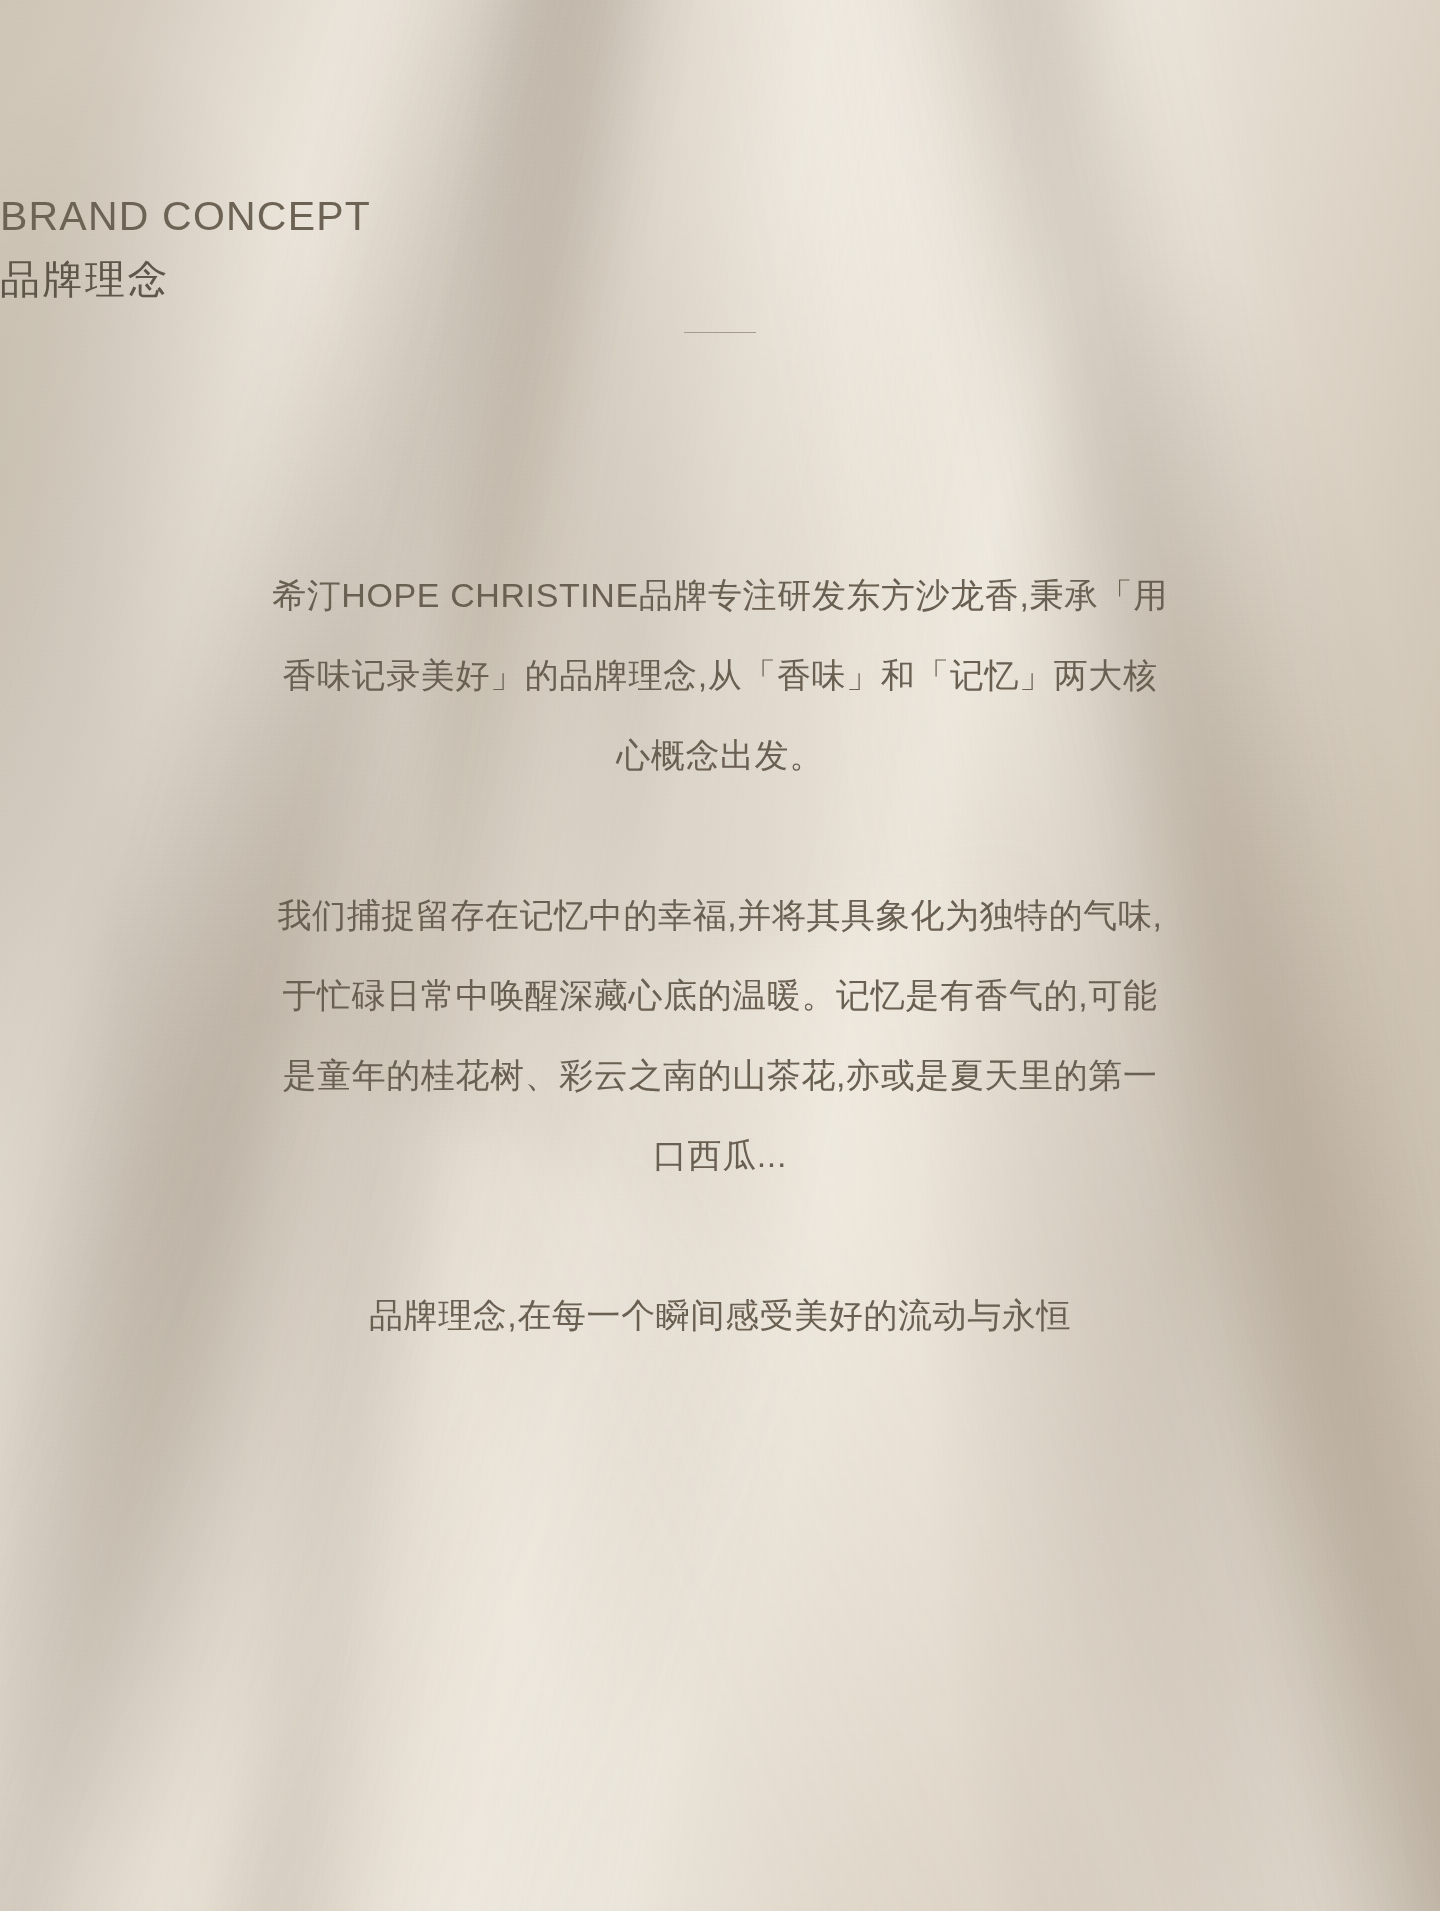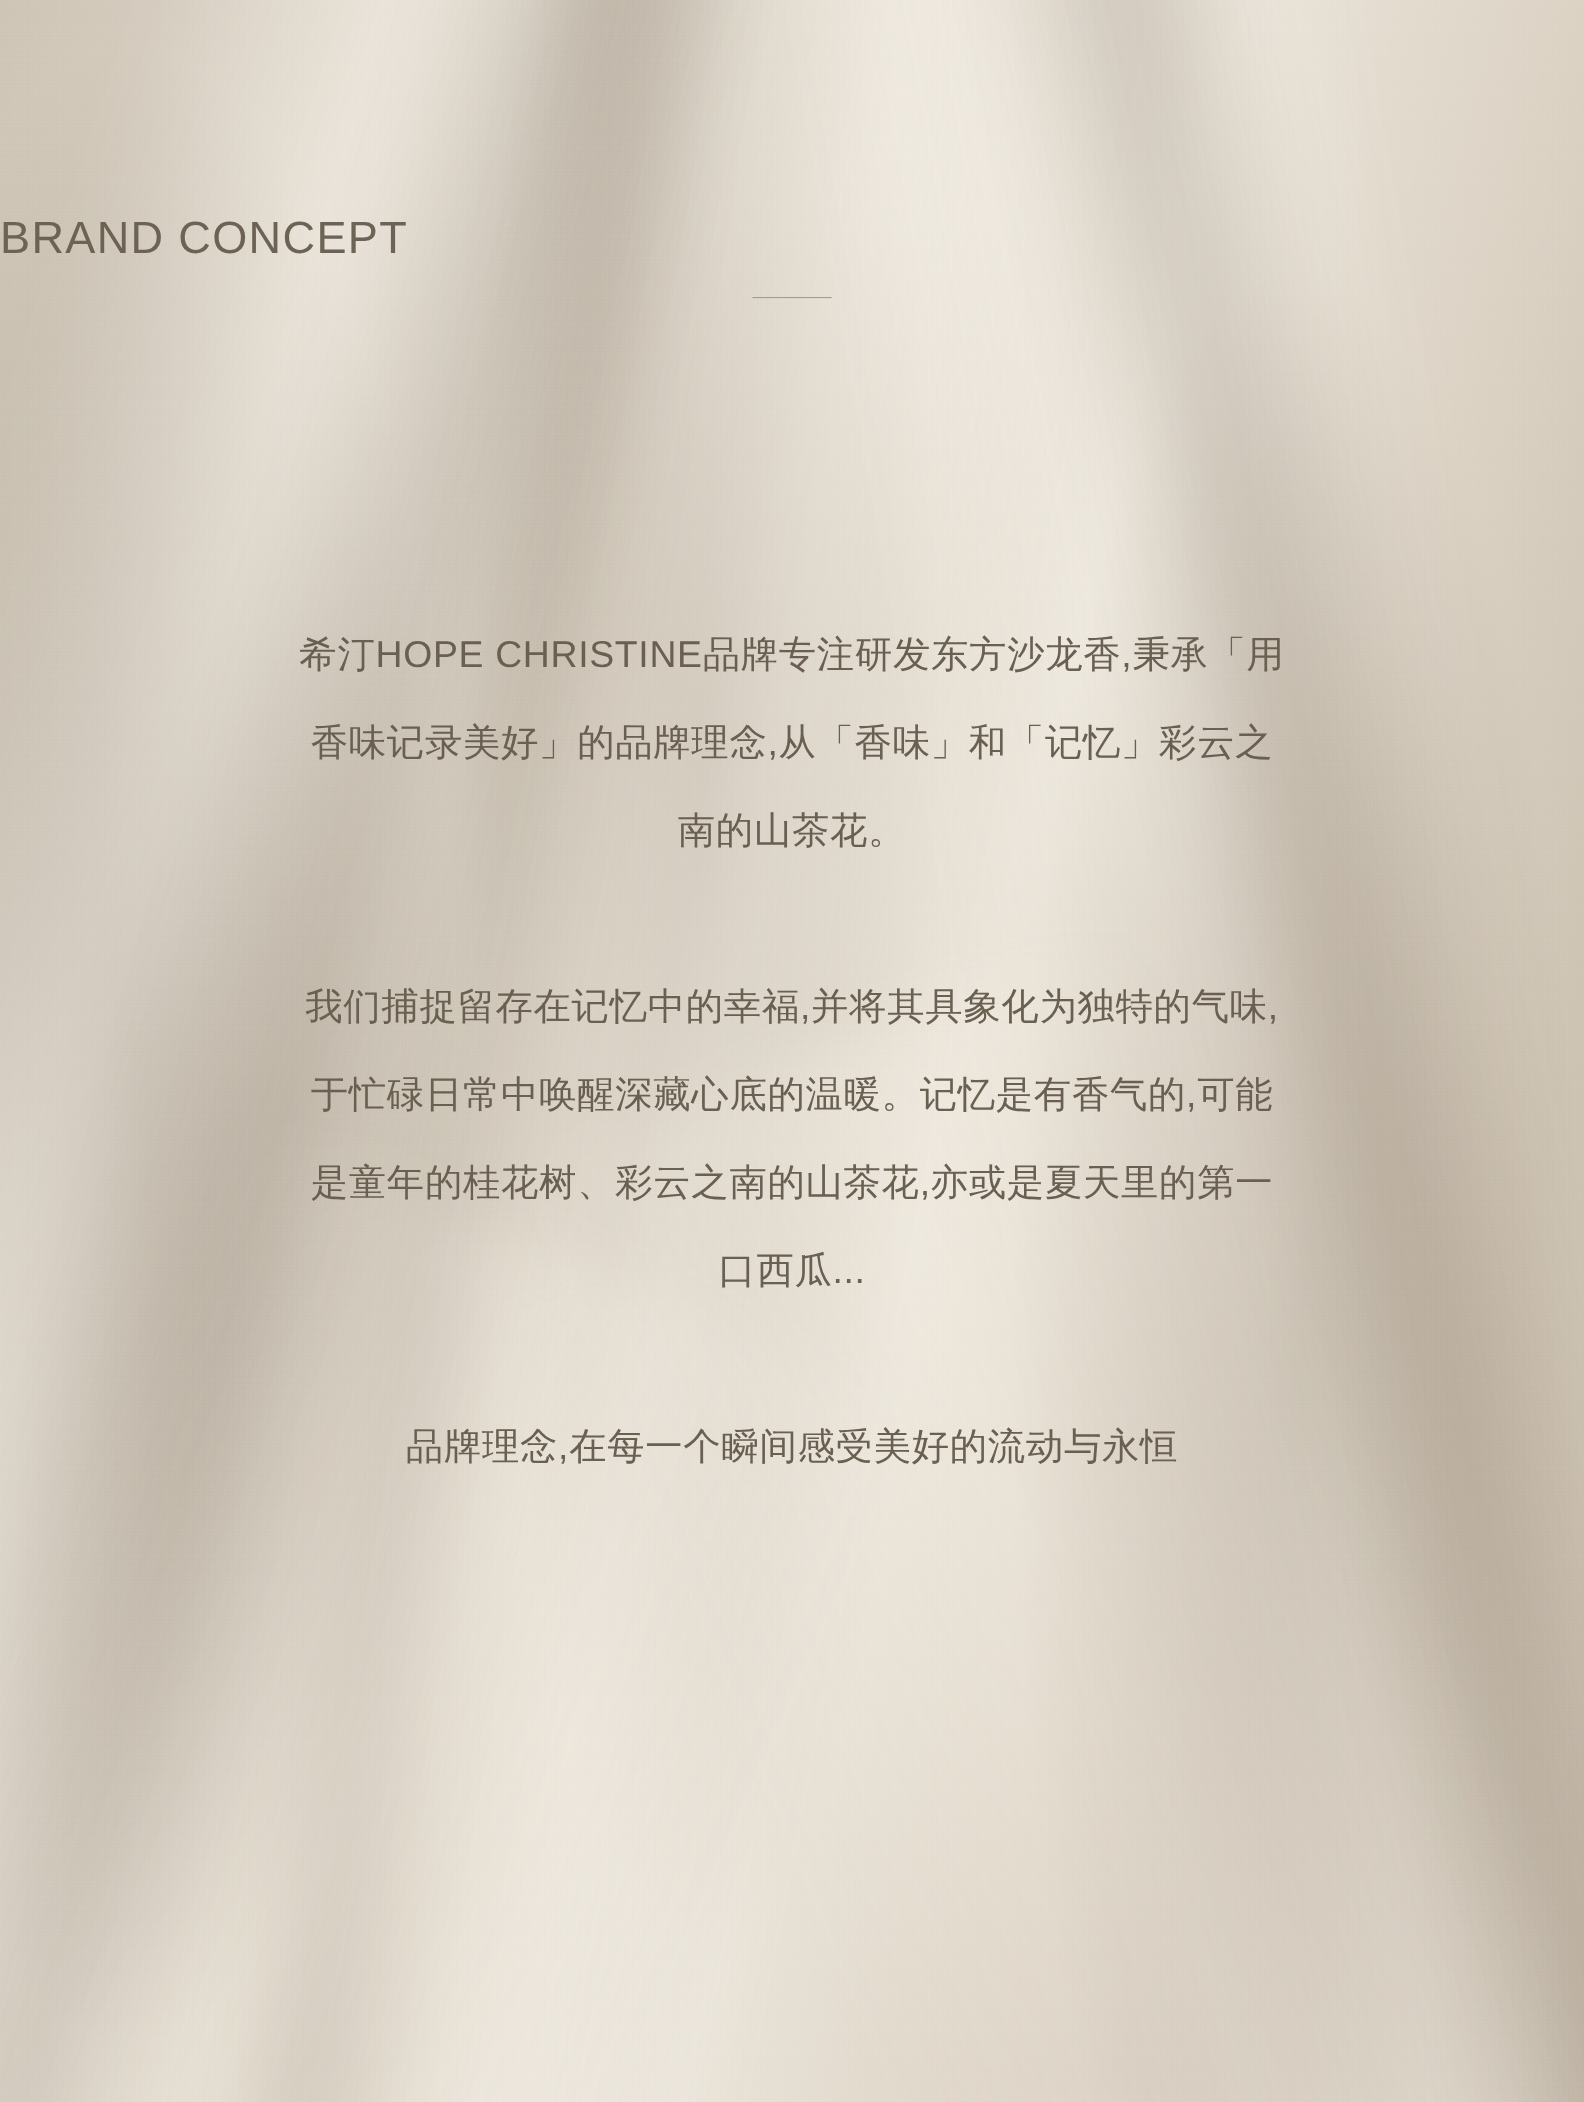--- a/index.html
+++ b/index.html
@@ -169,23 +169,24 @@
   <div class="fold f5"></div>
   <div class="fold f6"></div>
   <div class="fold f7"></div>
   <div class="fold f8"></div>
   <div class="grain"></div>
 
   <div class="content">
 
     <div class="heading-block">
       <div class="title-en">BRAND CONCEPT</div>
+      <div class="title-cn">品牌理念</div>
       <div class="divider"></div>
     </div>
 
     <div class="body-block">
-      <p class="para">希汀HOPE CHRISTINE品牌专注研发东方沙龙香,秉承「用香味记录美好」的品牌理念,从「香味」和「记忆」彩云之南的山茶花。</p>
+      <p class="para">希汀HOPE CHRISTINE品牌专注研发东方沙龙香,秉承「用香味记录美好」的品牌理念,从「香味」和「记忆」两大核心概念出发。</p>
       <p class="para">我们捕捉留存在记忆中的幸福,并将其具象化为独特的气味,于忙碌日常中唤醒深藏心底的温暖。记忆是有香气的,可能是童年的桂花树、彩云之南的山茶花,亦或是夏天里的第一口西瓜...</p>
       <p class="para">品牌理念,在每一个瞬间感受美好的流动与永恒</p>
     </div>
 
   </div>
 </div>
 
 </body></html>

